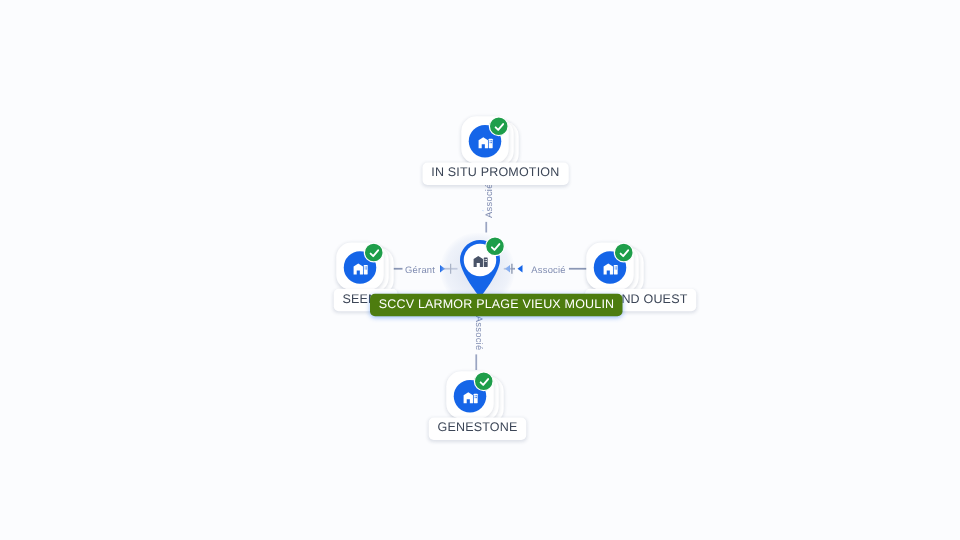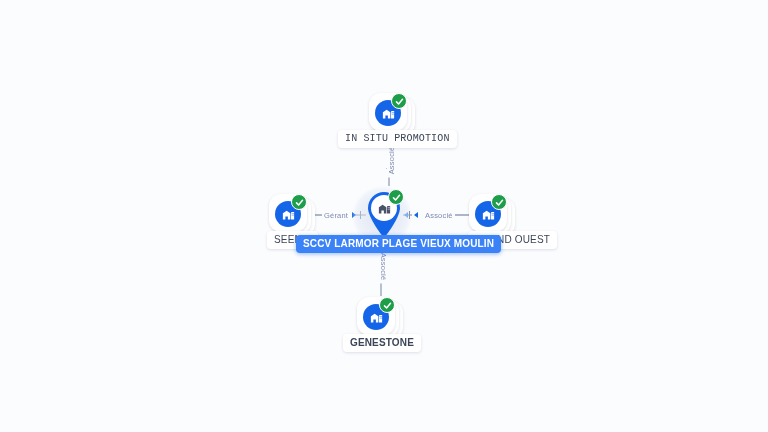--- a/index.html
+++ b/index.html
@@ -126,25 +126,24 @@
     border-radius: 4px;
     padding: 3px 7px 4px 7px;
     font-size: 10px;
     letter-spacing: 0.15px;
     color: #3c4657;
     white-space: nowrap;
     box-shadow: 0 1px 3px rgba(30,50,90,0.14);
     line-height: 11px;
   }
   .node-label.selected {
-    background: #3b82f6;
+    background: #4d7c0f;
     color: #ffffff;
     box-shadow: 0 1px 4px rgba(21,101,232,0.45);
     z-index: 40;
-    font-weight: bold;
   }
 
   
   .edge-label {
     position: absolute;
     font-size: 7.5px;
     color: #7f8bb0;
     background: #fbfcfe;
     white-space: nowrap;
     letter-spacing: 0.2px;
@@ -232,21 +231,21 @@
           <rect x="19" y="12.4" width="1.2" height="1.2" fill="#1565e8"></rect>
         </svg>
       </div>
       <div class="check">
         <svg width="9" height="9" viewBox="0 0 24 24" fill="none" stroke="#ffffff" stroke-width="4" stroke-linecap="round" stroke-linejoin="round">
           <polyline points="4,13 9.5,18.5 20,6"></polyline>
         </svg>
       </div>
     </div>
   </div>
-  <div class="node-label" style="left:338px;top:130px;font-family:Liberation Mono, monospace;">IN SITU PROMOTION</div>
+  <div class="node-label" style="left:338px;top:130px;">IN SITU PROMOTION</div>
 
   <div class="node" style="left:269px;top:193px;">
     <div class="card c3"></div>
     <div class="card c2"></div>
     <div class="card c1">
       <div class="disc">
         <svg width="15" height="15" viewBox="0 0 24 24" fill="#ffffff">
           <path d="M3 20V10l6-4 6 4v10h-4v-5H7v5H3z"></path>
           <rect x="16" y="8" width="5" height="12" rx="0.6"></rect>
           <rect x="17.2" y="10" width="1.2" height="1.2" fill="#1565e8"></rect>
@@ -301,21 +300,21 @@
           <rect x="19" y="12.4" width="1.2" height="1.2" fill="#1565e8"></rect>
         </svg>
       </div>
       <div class="check">
         <svg width="9" height="9" viewBox="0 0 24 24" fill="none" stroke="#ffffff" stroke-width="4" stroke-linecap="round" stroke-linejoin="round">
           <polyline points="4,13 9.5,18.5 20,6"></polyline>
         </svg>
       </div>
     </div>
   </div>
-  <div class="node-label" style="left:343px;top:334px;font-weight:bold;">GENESTONE</div>
+  <div class="node-label" style="left:343px;top:334px;">GENESTONE</div>
 
   <div class="pin-node" style="left:356px;top:188px;">
     <div class="pin-halo"></div>
     <svg class="pin-shape" viewBox="0 0 36 50">
       <path d="M18 2 C9.2 2 2 9.1 2 17.9 C2 28.2 18 48 18 48 C18 48 34 28.2 34 17.9 C34 9.1 26.8 2 18 2 Z" fill="#1565e8"></path>
     </svg>
     <div class="pin-inner-disc">
       <svg width="15" height="15" viewBox="0 0 24 24" fill="#4a5468">
         <path d="M3 20V10l6-4 6 4v10h-4v-5H7v5H3z"></path>
         <rect x="16" y="8" width="5" height="12" rx="0.6"></rect>

